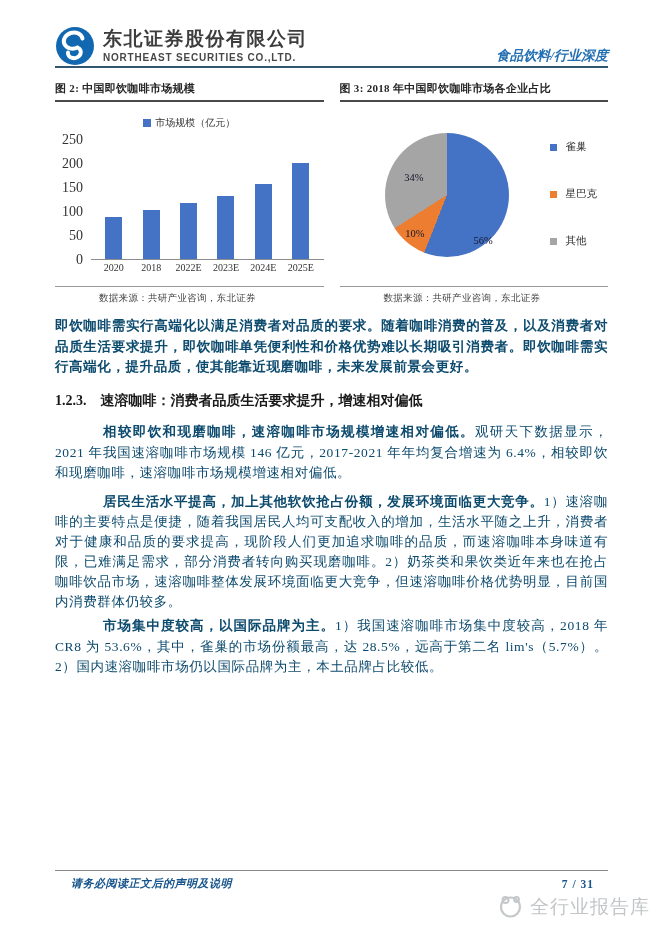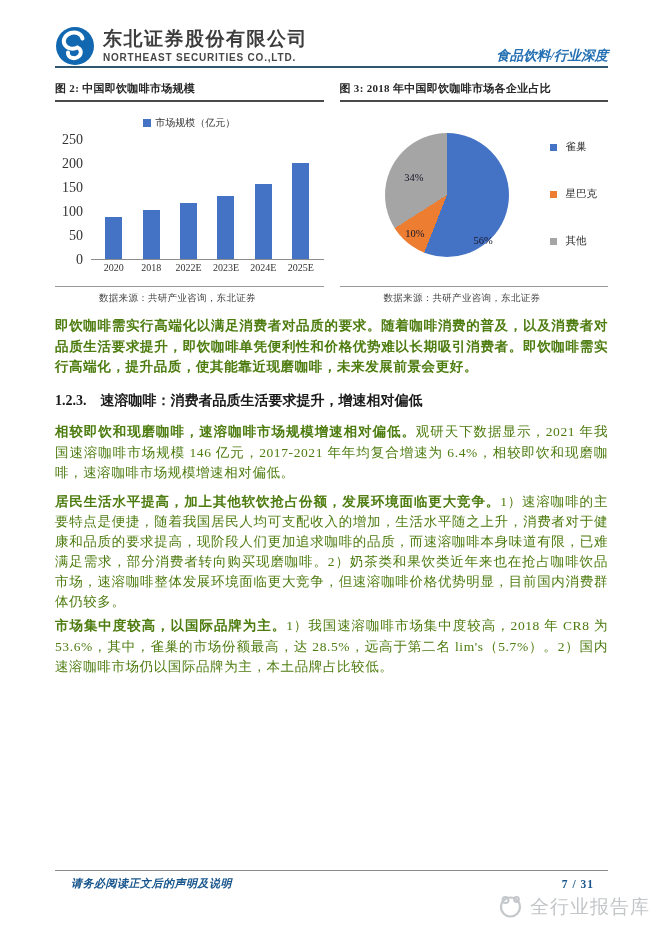--- a/index.html
+++ b/index.html
@@ -44,28 +44,28 @@
   
   .pie-wrap { position:absolute; left:45px; top:31px; width:124px; height:124px; }
   .pie { width:124px; height:124px; border-radius:50%; }
   .pie-label { position:absolute; transform:translate(-50%,-50%); font-size:10.5px; color:#15152a; }
   .pie-legend { position:absolute; left:210px; top:38px; display:flex; flex-direction:column; gap:33px; }
   .pie-legend-item { display:flex; align-items:center; gap:9px; font-size:10.5px; color:#2a2a2a; }
   .pie-legend-item .sw { display:inline-block; width:7px; height:7px; flex:0 0 auto; }
 
   
   .bodytext { position:absolute; left:55px; width:553px; font-size:13.5px;
-    line-height:20.5px; letter-spacing:0.6px; text-align:justify; color:#4d7c0f; }
+    line-height:20.5px; letter-spacing:0.6px; text-align:justify; color:#0c4a6e; }
   .para1 { top:316px; font-weight:bold; }
   .section-heading { position:absolute; left:55px; top:392px; font-size:14px; font-weight:bold; color:#1a1a1a; }
   .section-heading .num { margin-right:14px; }
   .para2 { top:422px; }
   .para3 { top:492px; line-height:20px; }
   .para4 { top:616px; }
-  .bodytext b { font-weight:bold; }
+  .bodytext b { font-weight:bold;margin-left:48px; }
 
   
   .footer-rule { position:absolute; top:870px; left:55px; right:52px; height:1px; background:#8a8a8a; }
   .footer-row { position:absolute; top:876px; left:55px; right:52px;
     display:flex; justify-content:space-between; align-items:center; }
   .disclaimer { font-size:11px; font-weight:bold; font-style:italic; color:#17558C; margin-left:16px; letter-spacing:0.5px; }
   .pageno { font-size:11.5px; font-weight:bold; color:#17558C; margin-right:14px; letter-spacing:1px; }
 
   .watermark { position:absolute; top:893px; right:10px; display:flex; align-items:center; gap:6px;text-align:right; }
   .watermark-text { font-size:19px; color:#c3c6c8; letter-spacing:1px;

